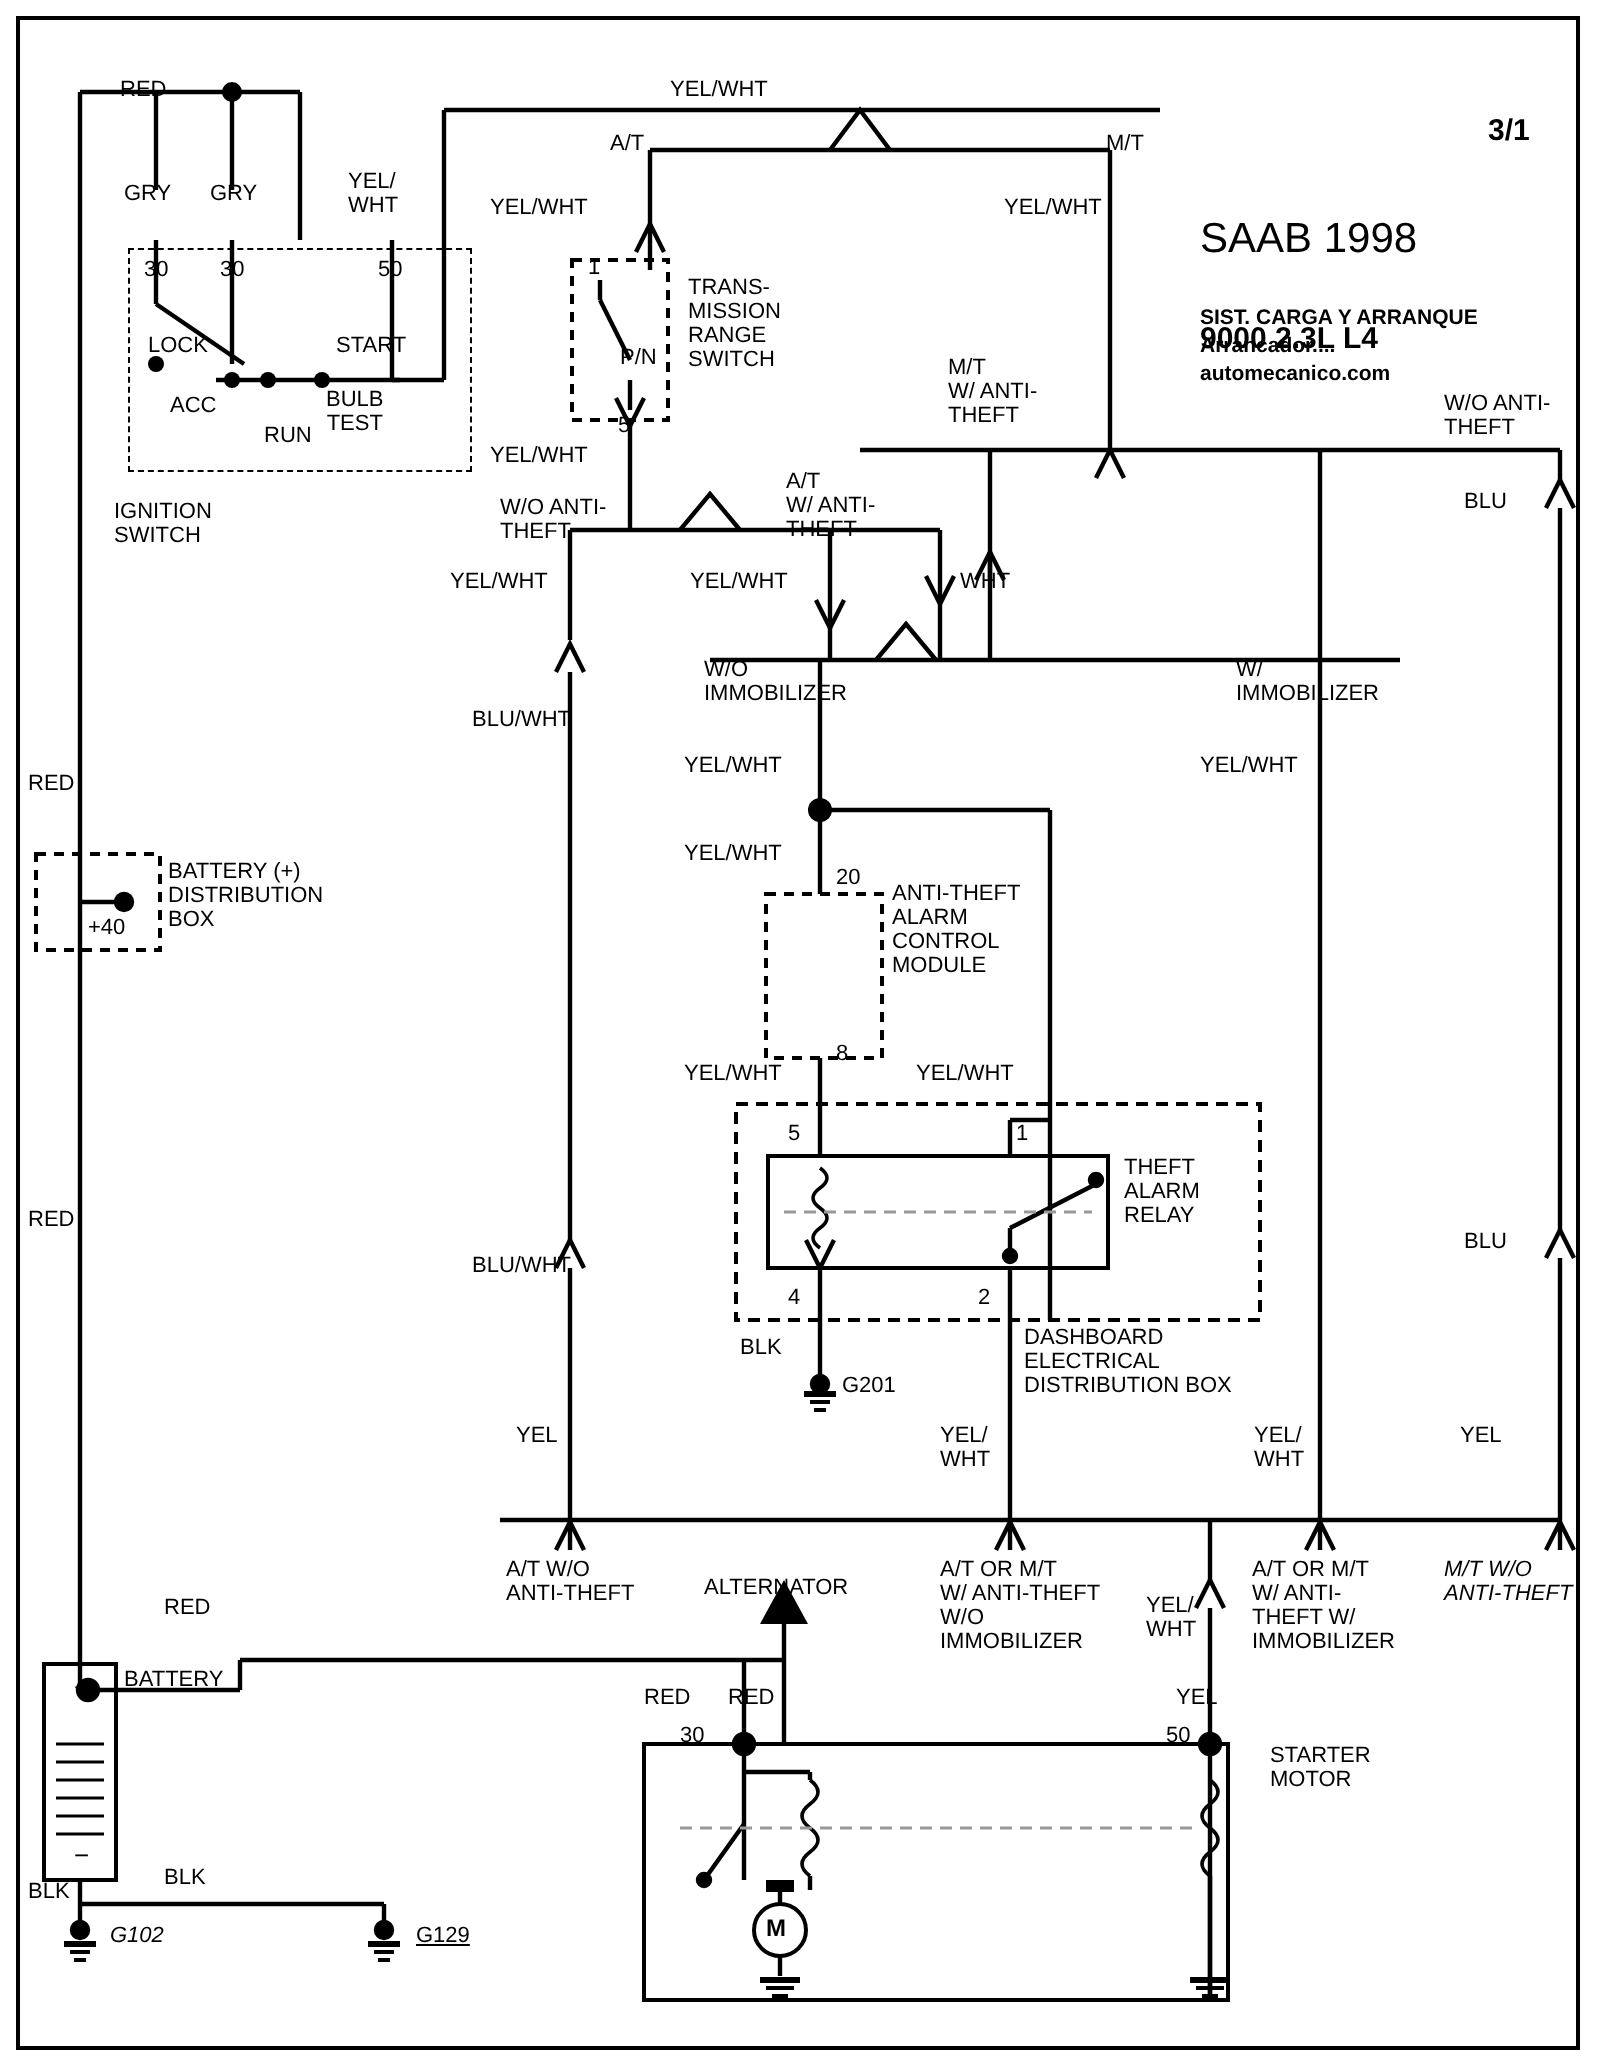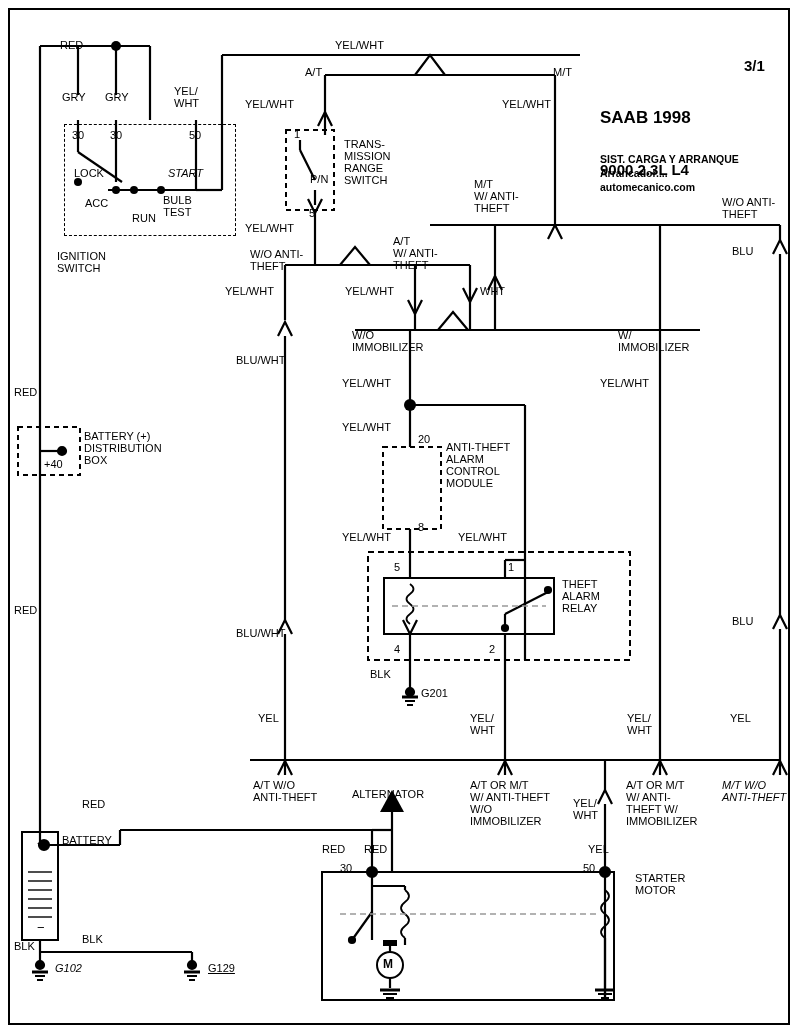--- a/index.html
+++ b/index.html
@@ -3,21 +3,21 @@
 <meta charset="utf-8">
 <style>
   html,body{margin:0;padding:0;background:#fff;}
   body{font-family:"Liberation Sans", sans-serif;}
   #page{position:relative;width:800px;height:1035px;background:#fff;overflow:hidden;}
   #frame{position:absolute;left:8px;top:8px;width:782px;height:1017px;border:2px solid #000;box-sizing:border-box;}
   .lbl{position:absolute;font-size:11px;line-height:12px;color:#000;white-space:pre;font-family:"Liberation Sans", sans-serif;}
   .dash{position:absolute;border:1px dashed #000;box-sizing:border-box;}
   svg{position:absolute;left:0;top:0;width:800px;height:1035px;overflow:visible;}
   .title{position:absolute;}
-  .t1{font-size:17px;font-weight:bold;}
+  .t1{font-size:21px;font-weight:normal;}
   .t2{font-size:15px;font-weight:bold;margin-top:28px;}
   .t3{font-size:10.5px;font-weight:bold;}
   .page-no{position:absolute;font-size:15px;font-weight:bold;}
 </style>
 </head>
 <body>
 
 <div id="page">
   <div id="frame"></div>
 
@@ -234,21 +234,21 @@
   <div class="lbl" style="left:174px; top:85px;">YEL/
 WHT</div>
 
   <div class="lbl" style="left:72px;  top:129px;">30</div>
   <div class="lbl" style="left:110px; top:129px;">30</div>
   <div class="lbl" style="left:189px; top:129px;">50</div>
 
   <div class="lbl" style="left:74px;  top:167px;">LOCK</div>
   <div class="lbl" style="left:85px;  top:197px;">ACC</div>
   <div class="lbl" style="left:132px; top:212px;">RUN</div>
-  <div class="lbl" style="left:168px; top:167px;font-style:italic;">START</div>
+  <div class="lbl" style="left:168px; top:167px;">START</div>
   <div class="lbl" style="left:163px; top:194px;text-align:center;">BULB
 TEST</div>
 
   <div class="dash" style="left:64px; top:124px; width:172px; height:112px;"></div>
   <div class="lbl" style="left:57px;  top:250px;">IGNITION
 SWITCH</div>
 
   <div class="lbl" style="left:335px; top:39px;">YEL/WHT</div>
   <div class="lbl" style="left:305px; top:66px;">A/T</div>
   <div class="lbl" style="left:553px; top:66px;">M/T</div>
@@ -303,20 +303,23 @@
 
   <div class="lbl" style="left:394px; top:561px;">5</div>
   <div class="lbl" style="left:508px; top:561px;">1</div>
   <div class="lbl" style="left:562px; top:578px;">THEFT
 ALARM
 RELAY</div>
   <div class="lbl" style="left:394px; top:643px;">4</div>
   <div class="lbl" style="left:489px; top:643px;">2</div>
   <div class="lbl" style="left:370px; top:668px;">BLK</div>
   <div class="lbl" style="left:421px; top:687px;">G201</div>
+  <div class="lbl" style="left:512px; top:663px;">DASHBOARD
+ELECTRICAL
+DISTRIBUTION BOX</div>
 
   <div class="lbl" style="left:236px; top:627px;">BLU/WHT</div>
   <div class="lbl" style="left:732px; top:615px;">BLU</div>
 
   <div class="lbl" style="left:14px;  top:386px;">RED</div>
   <div class="lbl" style="left:14px;  top:604px;">RED</div>
   <div class="lbl" style="left:84px;  top:430px;">BATTERY (+)
 DISTRIBUTION
 BOX</div>
   <div class="lbl" style="left:44px;  top:458px;">+40</div>

